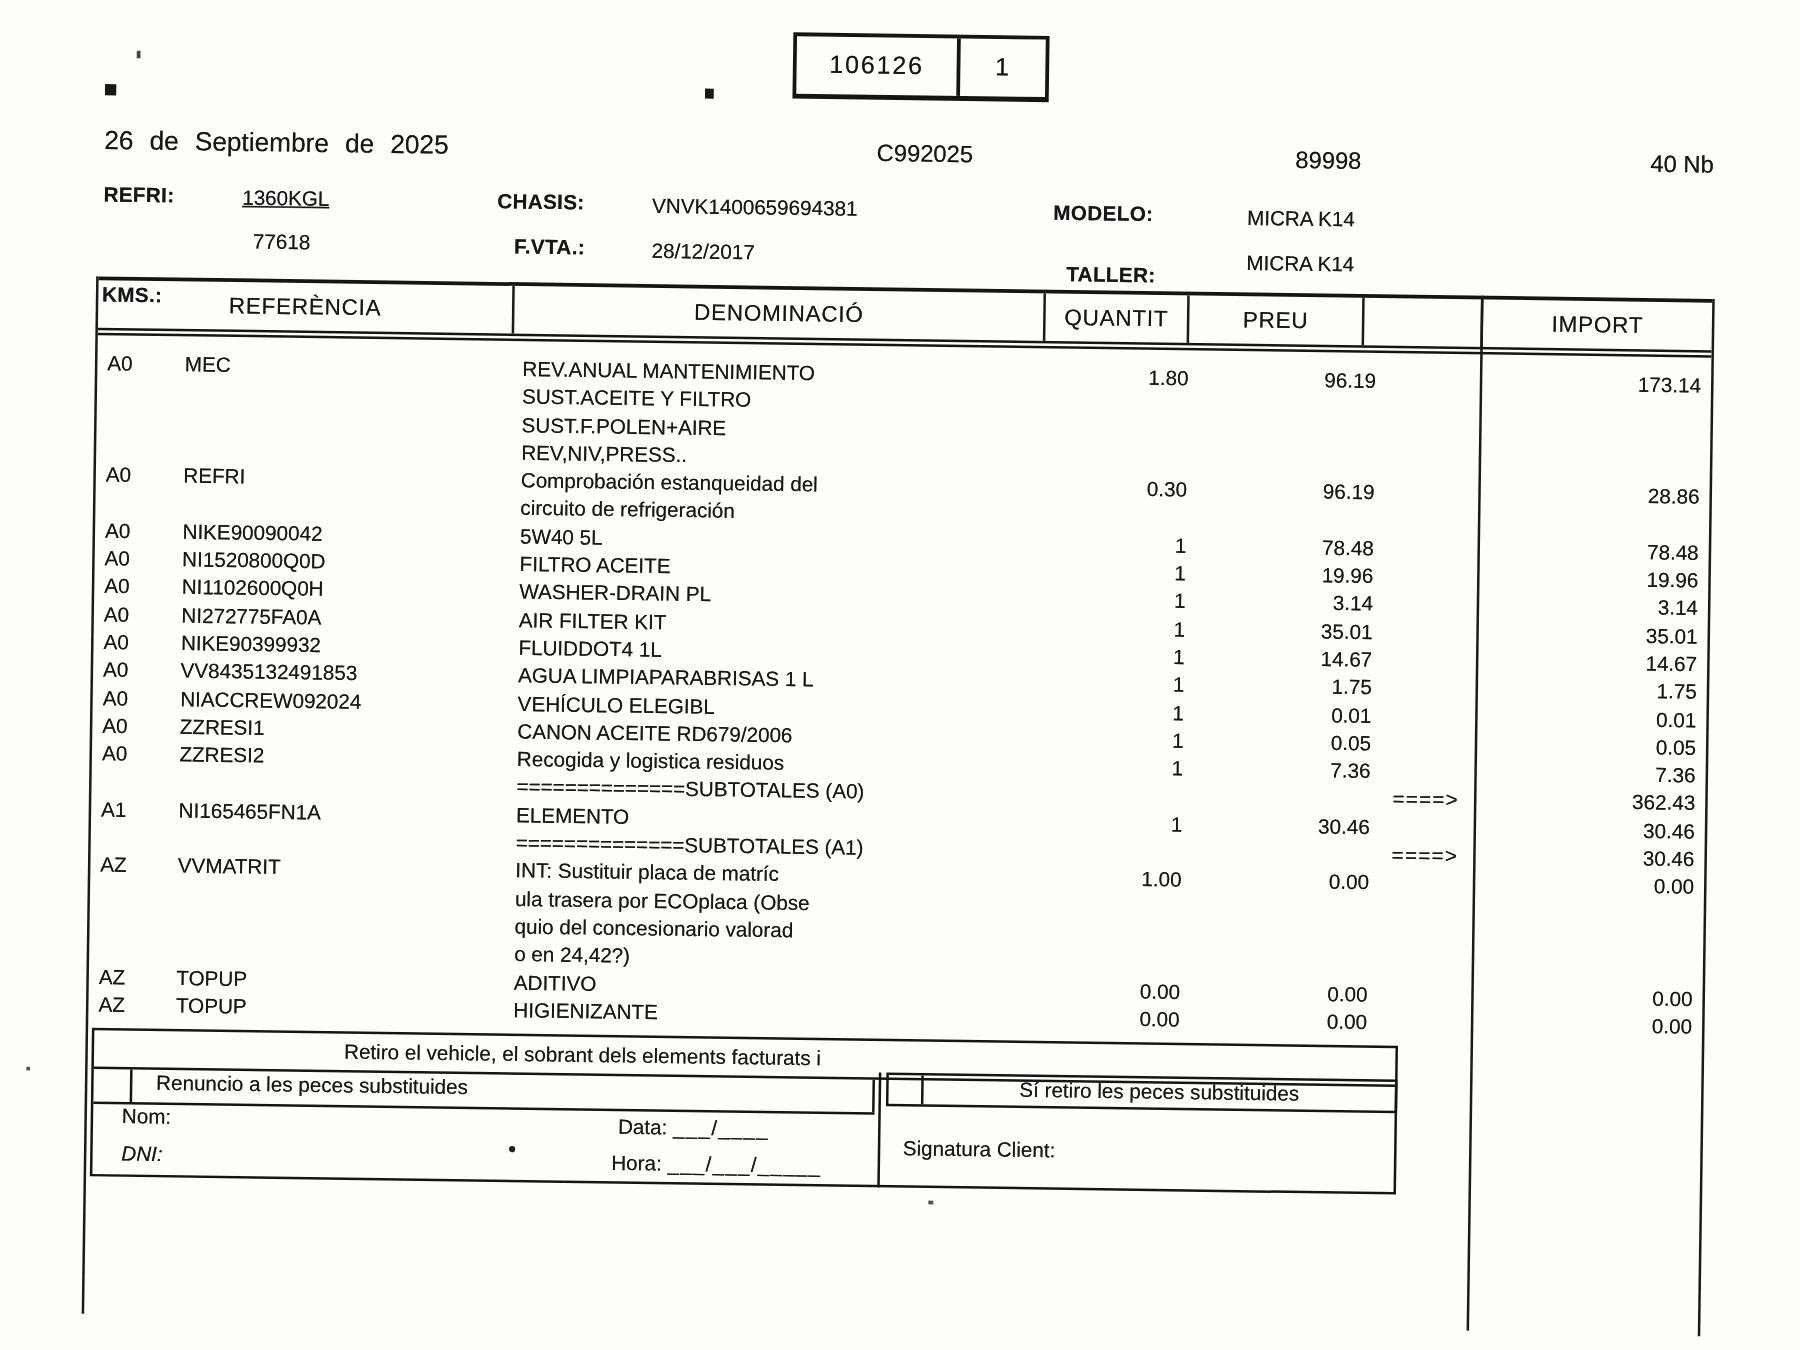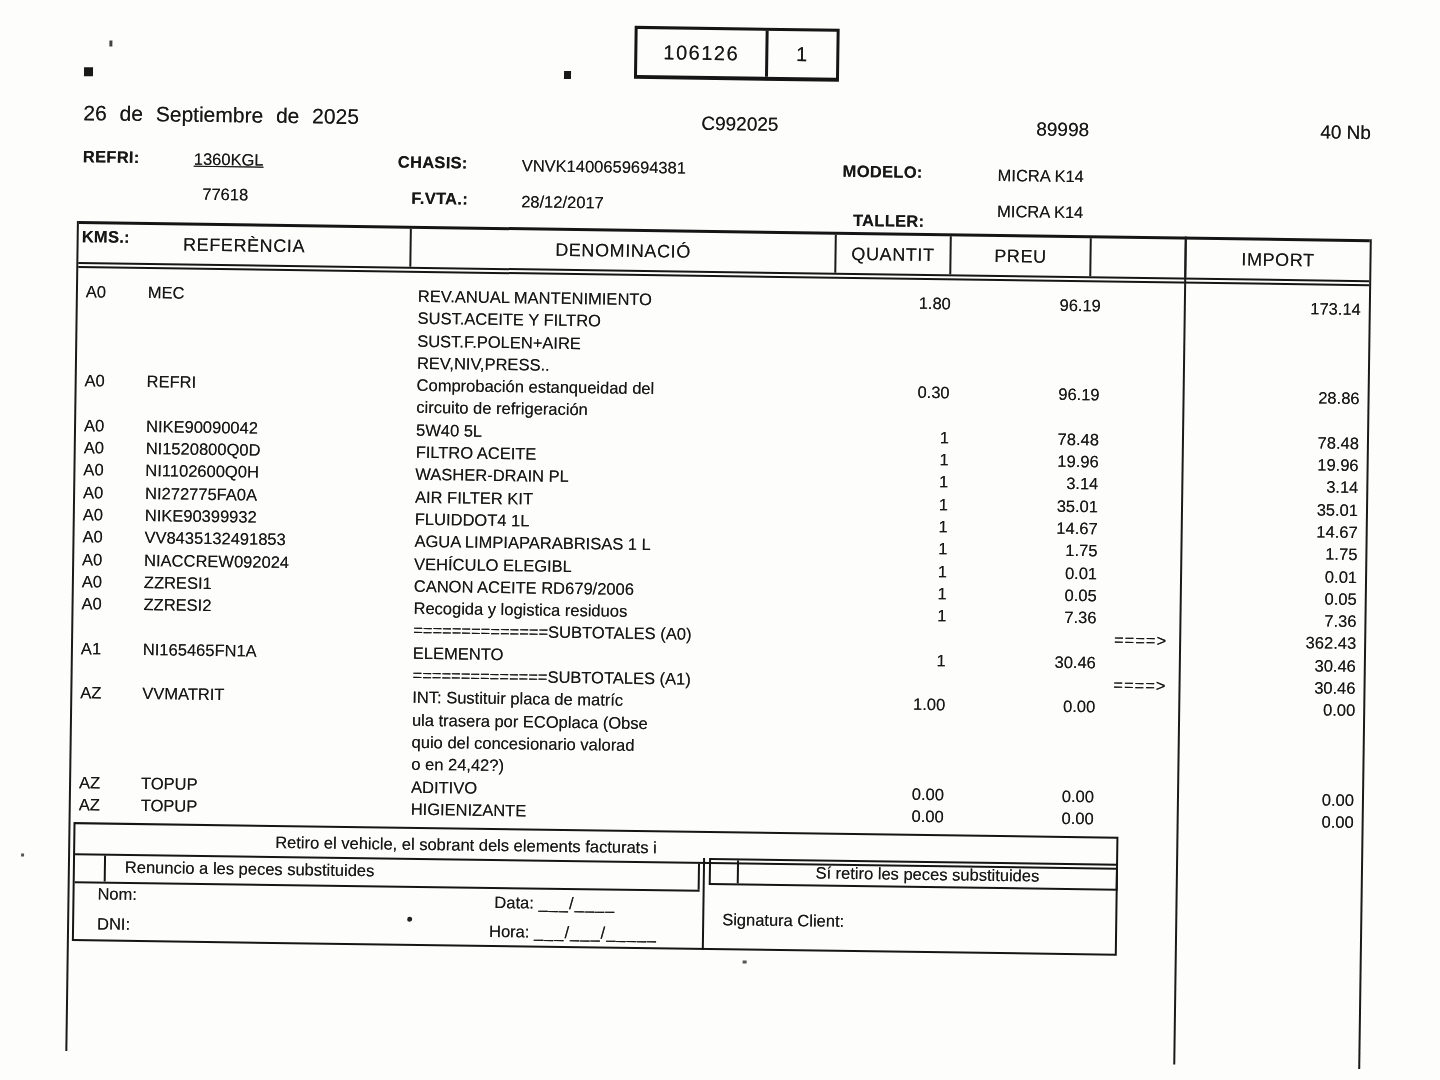--- a/index.html
+++ b/index.html
@@ -66,21 +66,21 @@
   .f-renuncio{position:absolute;left:50px;top:33px;}
   .f-row2line{position:absolute;left:0;top:57px;width:625px;height:0;
     border-top:2px solid #151515;}
   .f-row2rightline{position:absolute;left:623px;top:31px;width:2px;height:26px;background:#151515;}
   .f-divider{position:absolute;left:628px;top:25px;width:2px;height:92px;background:#151515;}
   .f-sibox{position:absolute;left:634px;top:25px;width:409px;height:27px;
     border:2px solid #151515;box-sizing:border-box;display:flex;}
   .f-sichk{width:28px;border-right:2px solid #151515;box-sizing:border-box;}
   .f-silabel{flex:1;display:flex;align-items:center;justify-content:center;}
   .f-nom{position:absolute;left:23px;top:60px;}
-  .f-dni{position:absolute;left:23px;top:90px;}
+  .f-dni{position:absolute;left:23px;top:90px;font-style:italic;}
   .f-hora{position:absolute;left:420px;top:63px;}
   .f-data{position:absolute;left:415px;top:92px;}
   .blank{letter-spacing:1px;}
   .f-sign{position:absolute;left:648px;top:77px;}
   .f-dot{position:absolute;left:333px;top:88px;width:5px;height:5px;border-radius:50%;background:#222;}
 
   
   .artifact{position:absolute;background:#181818;}
 </style>
 </head>

